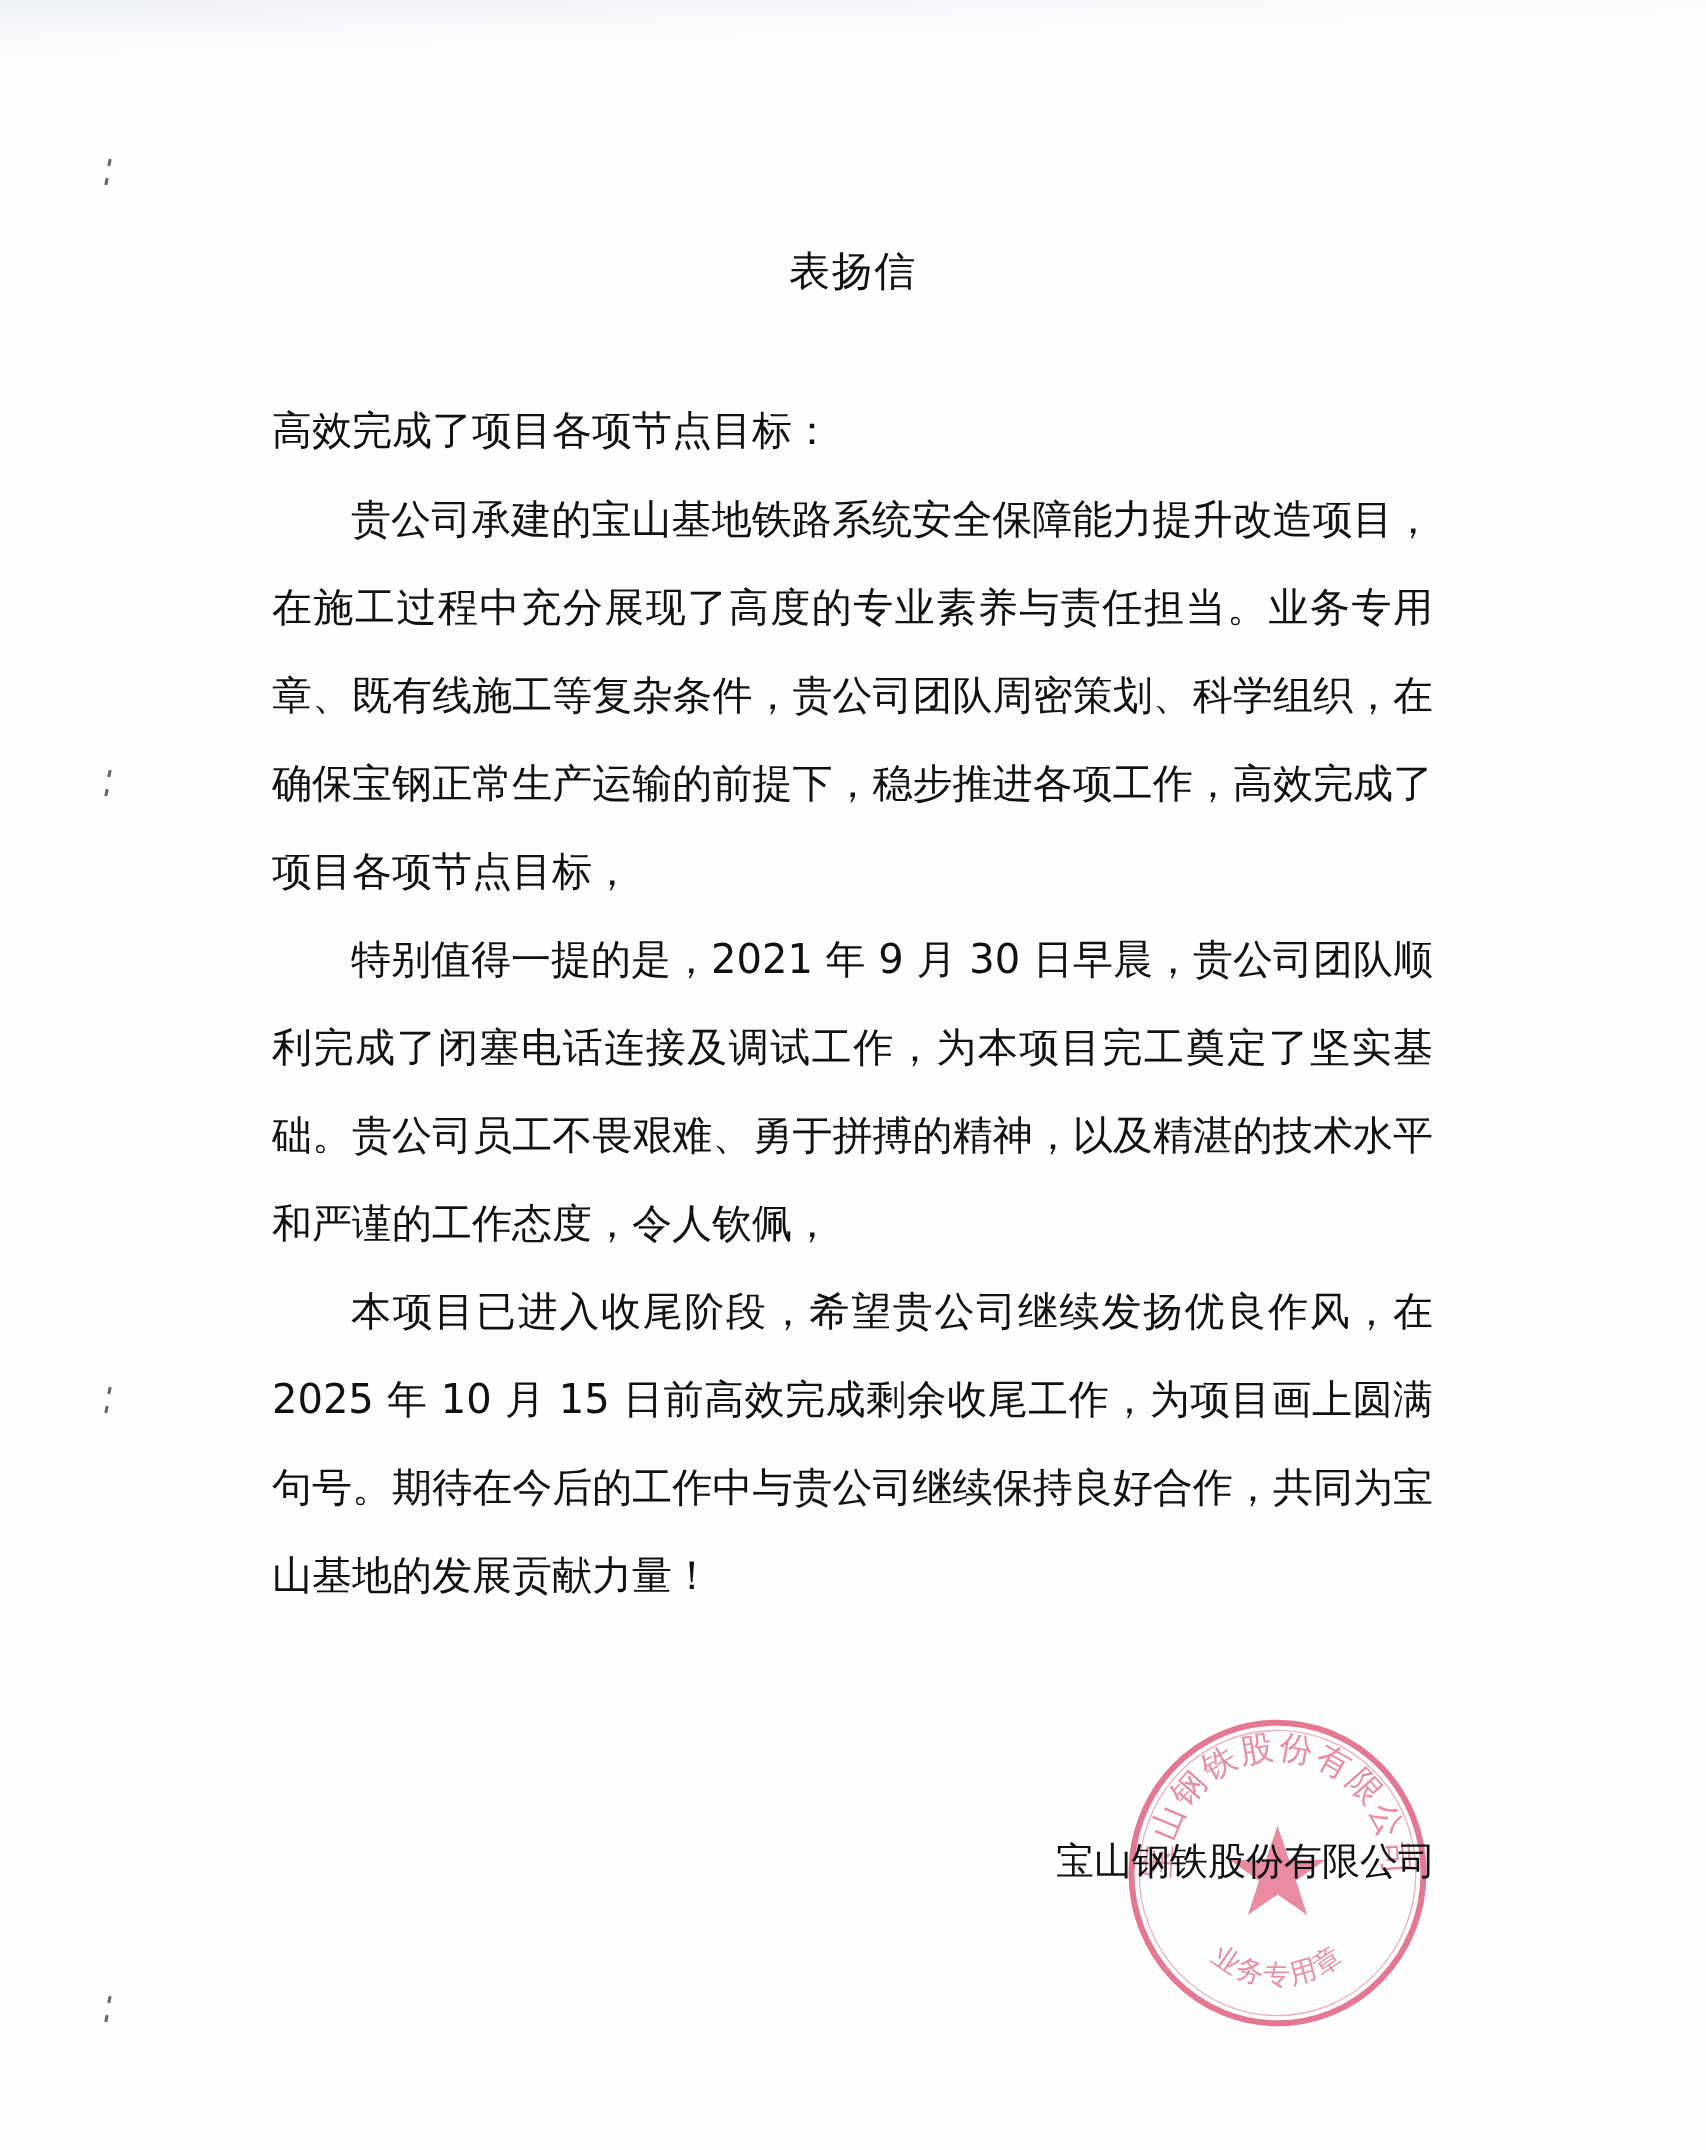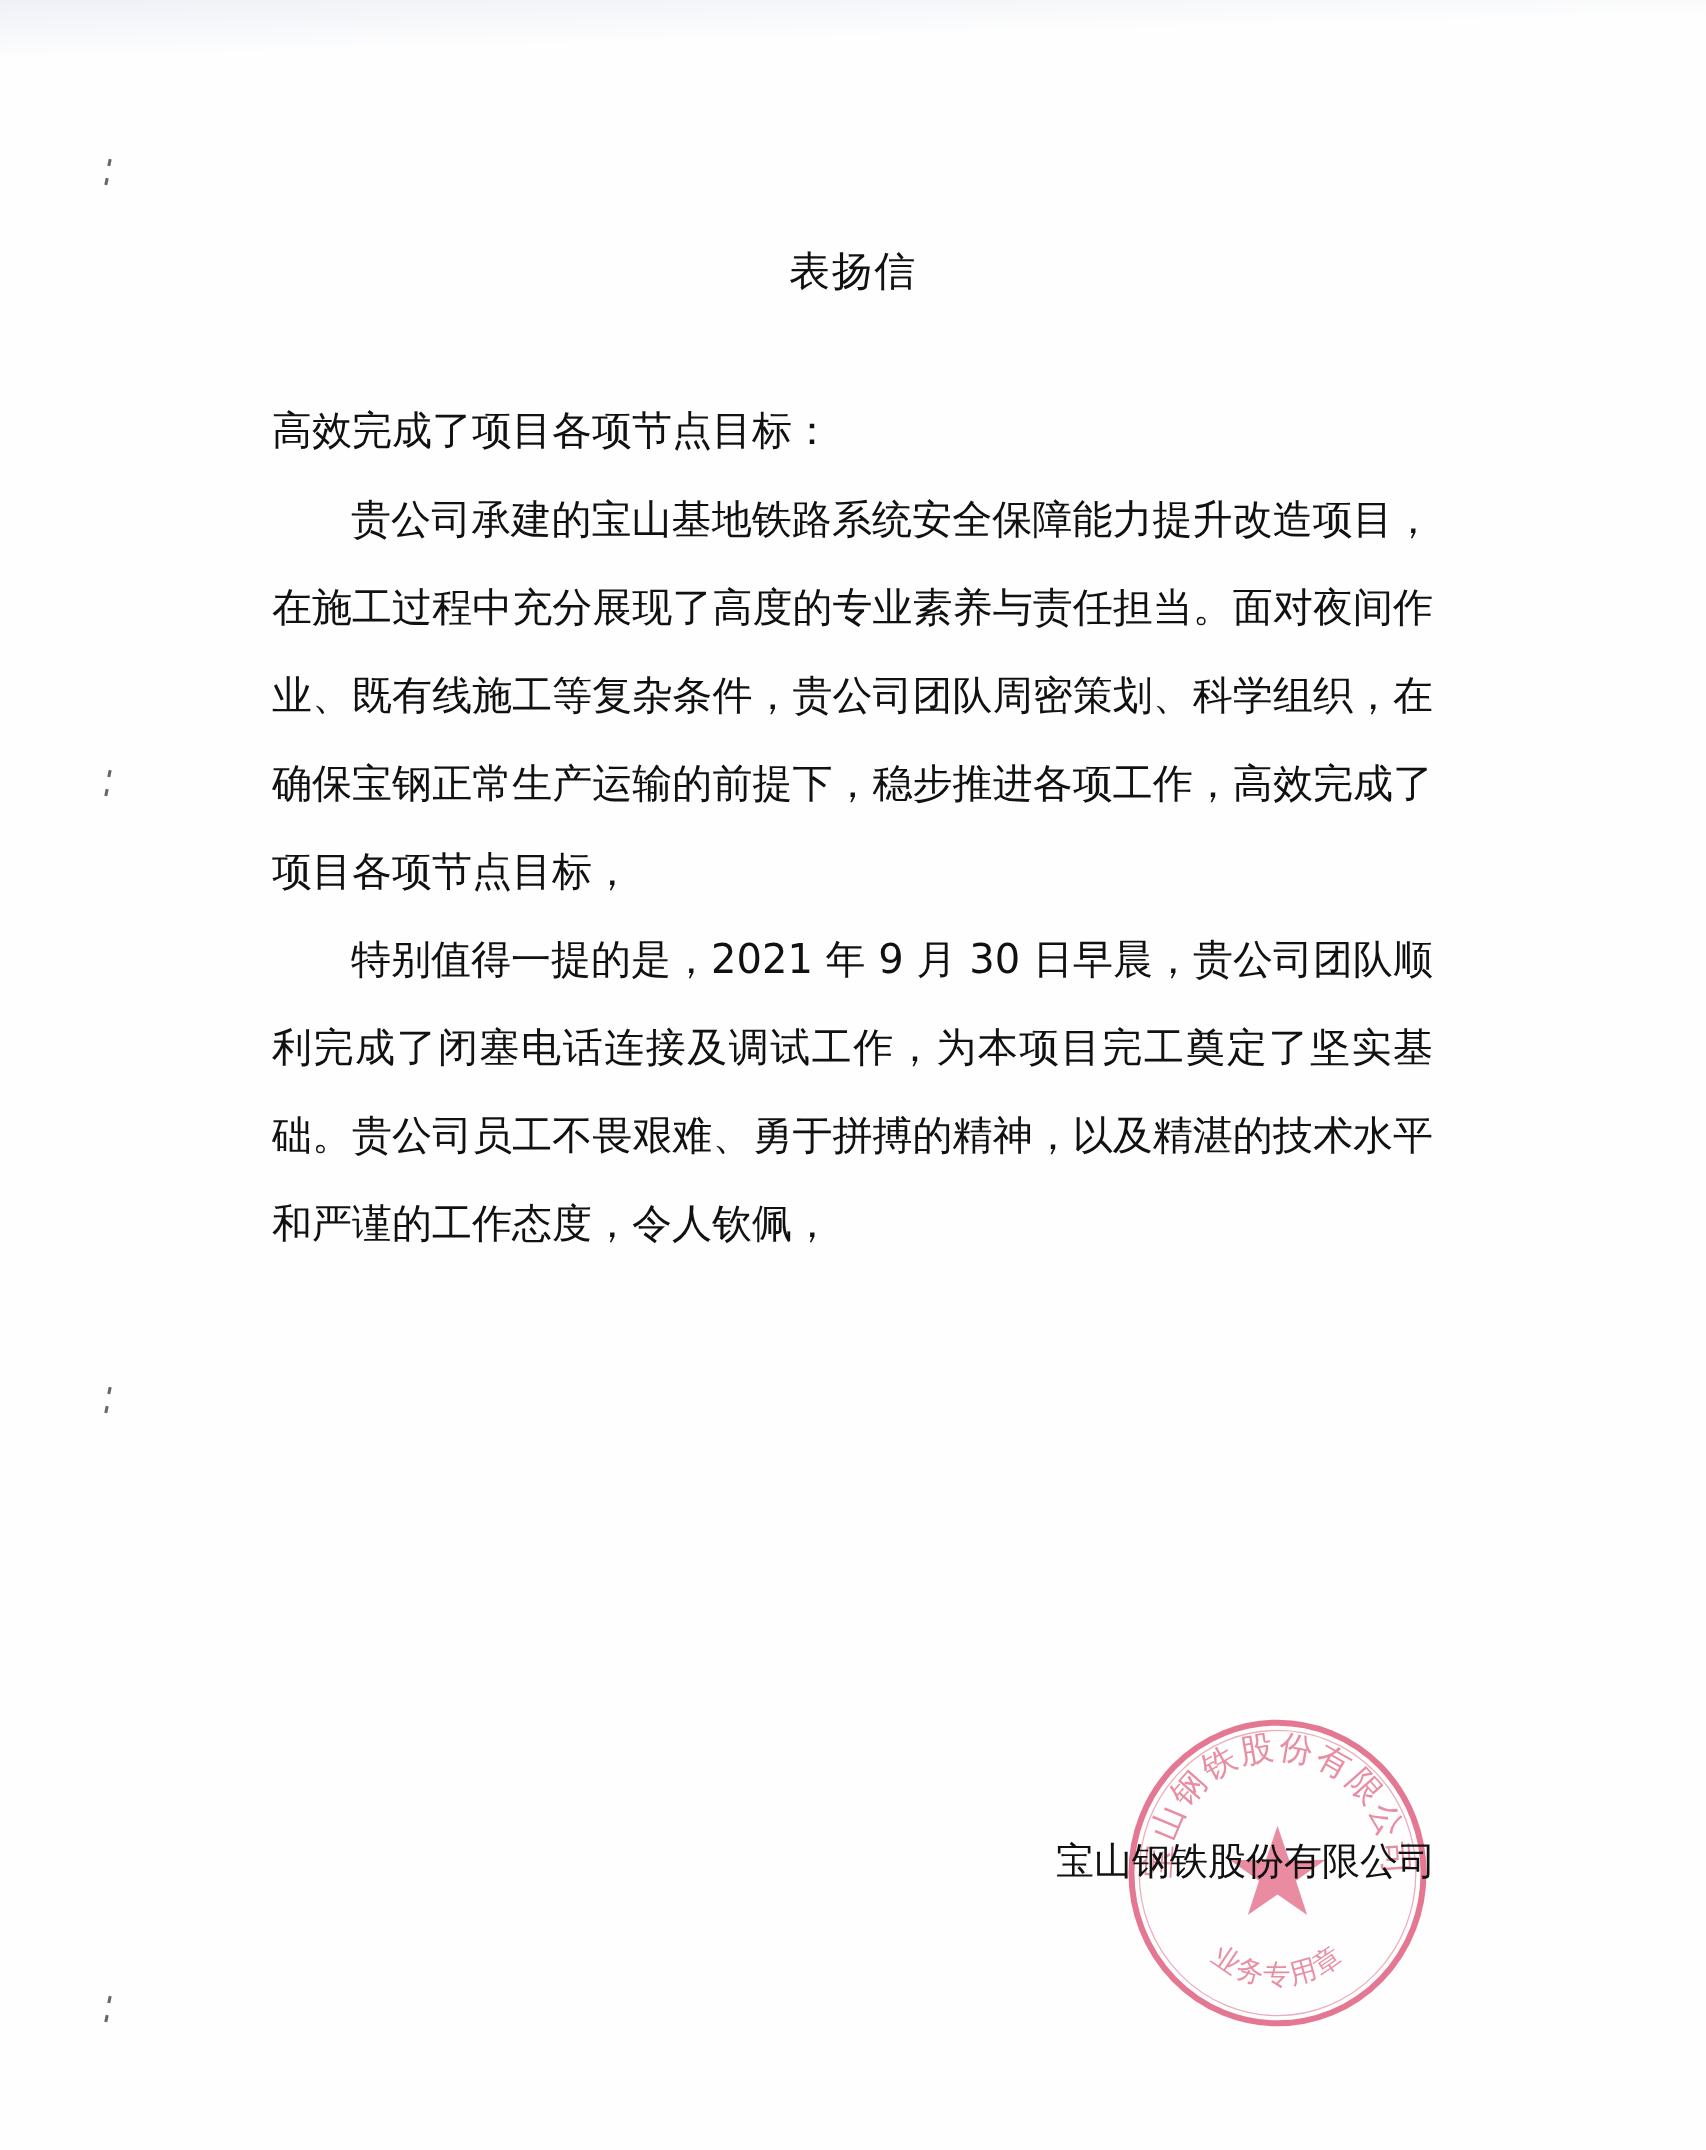--- a/index.html
+++ b/index.html
@@ -115,22 +115,23 @@
   <div class="binding-mark" style="top:159px;"></div>
   <div class="binding-mark" style="top:770px;"></div>
   <div class="binding-mark" style="top:1387px;"></div>
   <div class="binding-mark" style="top:1996px;"></div>
 
   <h1 class="title">表扬信</h1>
 
   <div class="salutation">高效完成了项目各项节点目标：</div>
 
   <div class="body-text" style="top:475px;">
-    <p class="para">贵公司承建的宝山基地铁路系统安全保障能力提升改造项目，在施工过程中充分展现了高度的专业素养与责任担当。面对夜间作业、既有线施工等复杂条件，贵公司团队周密策划、科学组织，在确保宝钢正常生产运输的前提下，稳步推进各项工作，高效完成了项目各项节点目标，</p>
+    <p class="para">贵公司承建的宝山基地铁路系统安全保障能力提升改造项目，在施工过程中充分展现了高度的专业素养与责任担当。业务专用章、既有线施工等复杂条件，贵公司团队周密策划、科学组织，在确保宝钢正常生产运输的前提下，稳步推进各项工作，高效完成了项目各项节点目标，</p>
     <p class="para">特别值得一提的是，2021 年 9 月 30 日早晨，贵公司团队顺利完成了闭塞电话连接及调试工作，为本项目完工奠定了坚实基础。贵公司员工不畏艰难、勇于拼搏的精神，以及精湛的技术水平和严谨的工作态度，令人钦佩，</p>
+    <p class="para">本项目已进入收尾阶段，希望贵公司继续发扬优良作风，在 2025 年 10 月 15 日前高效完成剩余收尾工作，为项目画上圆满句号。期待在今后的工作中与贵公司继续保持良好合作，共同为宝山基地的发展贡献力量！</p>
   </div>
 
   <svg class="seal" viewBox="0 0 710 720" xmlns="http://www.w3.org/2000/svg">
     <defs>
       <path id="sealArcTop" d="M 110 400 A 250 255 0 1 1 600 400"></path>
       <path id="sealArcBottom" d="M 200 560 A 200 160 0 0 0 510 560"></path>
     </defs>
     <ellipse cx="355" cy="360" rx="340" ry="350" fill="none" stroke="#e0607e" stroke-width="14"></ellipse>
     <ellipse cx="355" cy="360" rx="322" ry="332" fill="none" stroke="#eaa0b0" stroke-width="3"></ellipse>
     <text font-family="DejaVu Sans, sans-serif" font-size="78" fill="#e57a92" letter-spacing="6">

